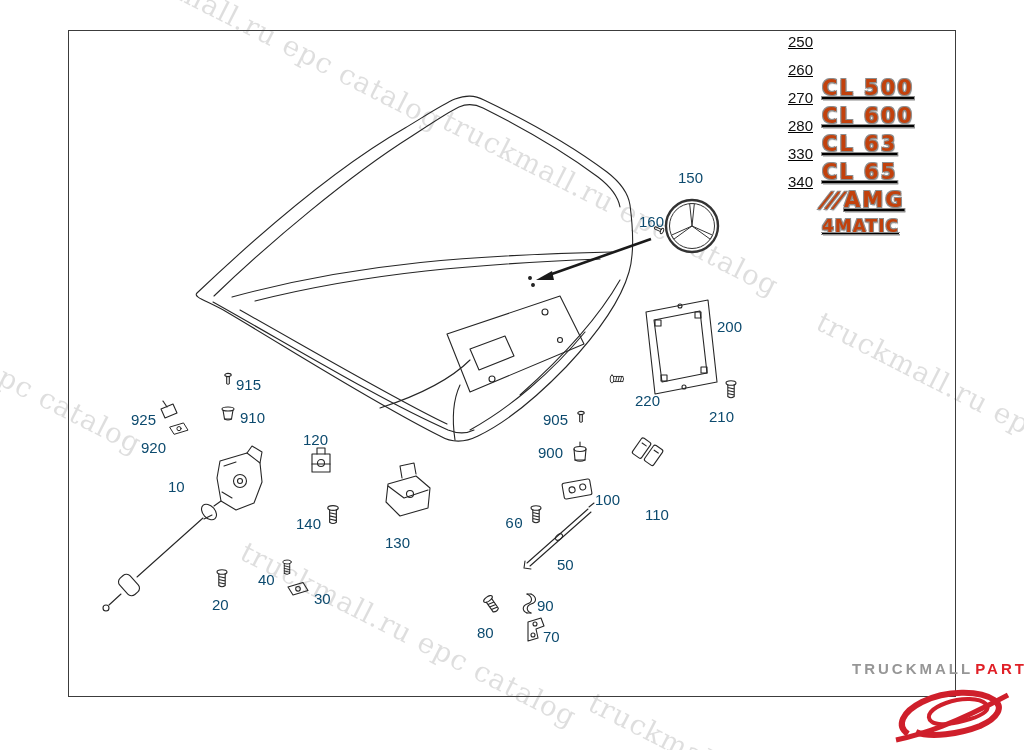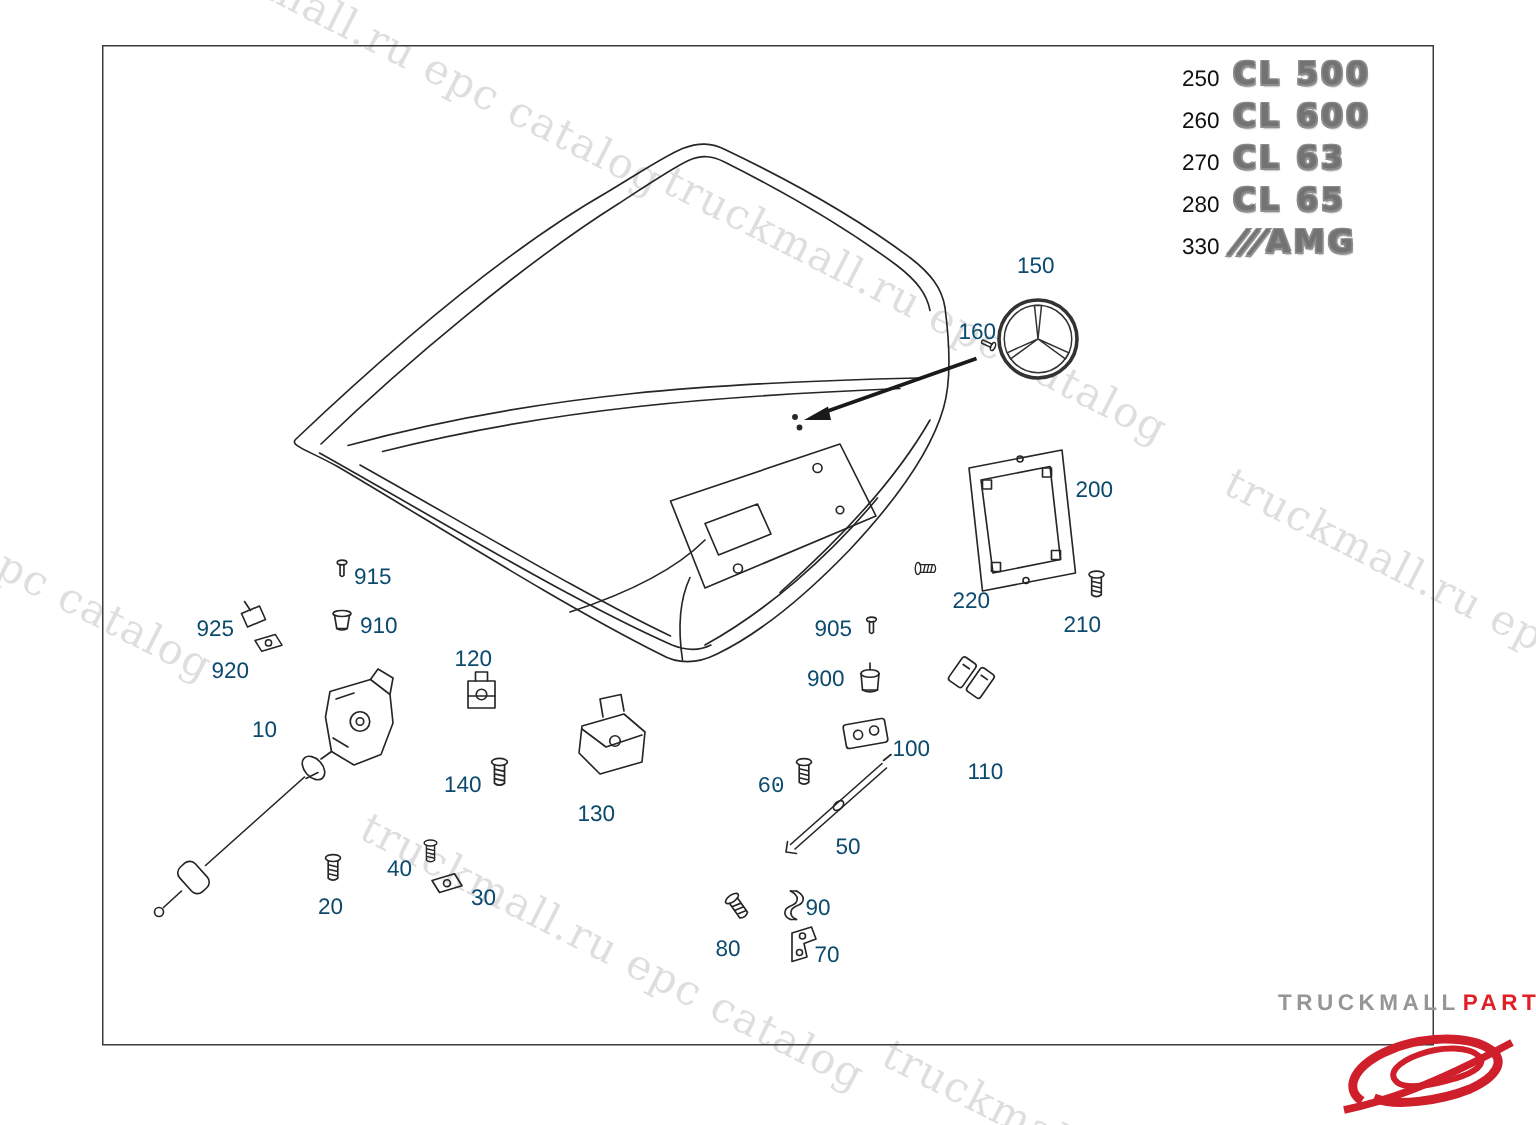--- a/index.html
+++ b/index.html
@@ -13,26 +13,26 @@
   .callout-layer{position:absolute;inset:0;z-index:4;}
   .badge-list{position:absolute;left:783px;top:33px;z-index:4;}
   .logo{position:absolute;left:852px;top:660px;width:170px;height:90px;z-index:5;}
   
   .watermark{position:absolute;white-space:nowrap;transform-origin:0 0;
              font-family:"DejaVu Serif",serif;font-size:28px;letter-spacing:1px;
              color:rgba(0,0,0,0.13);}
   
   .callout{position:absolute;font-size:15px;color:#0c4a6e;white-space:nowrap;}
   
-  .badge-row{display:flex;align-items:flex-end;height:28px;}
+  .badge-row{display:flex;align-items:flex-start;height:28px;text-decoration:underline;}
   .badge-num{width:30px;text-align:right;margin-right:9px;font-size:15px;color:#101010;}
   .badge-emblem{font-family:"DejaVu Sans",sans-serif;font-weight:bold;font-size:21px;
-                letter-spacing:2px;color:#737373;white-space:nowrap;
+                letter-spacing:2px;color:#c2410c;white-space:nowrap;
                 text-shadow:-1px -1px 0 #8d8d8d,1px -1px 0 #8d8d8d,-1px 1px 0 #8d8d8d,
-                            1px 1px 0 #8d8d8d,1px 2px 1px #c4c4c4;}
+                            1px 1px 0 #8d8d8d,1px 2px 1px #c4c4c4;margin-top:43px;}
   .badge-emblem.matic{font-size:17px;letter-spacing:1px;}
   .amg-slashes{font-style:normal;display:inline-block;transform:skewX(-25deg);
                margin-right:2px;letter-spacing:-1px;}
   
   .logo-text{font-size:15px;font-weight:600;letter-spacing:3px;color:#969696;white-space:nowrap;}
   .logo-accent{color:#e01f26;margin-left:2px;}
   .logo-swoosh{position:absolute;left:42px;top:22px;}
 </style>
 </head>
 <body>
@@ -247,20 +247,24 @@
         <span class="badge-emblem">CL 63</span>
       </div>
       <div class="badge-row">
         <span class="badge-num">280</span>
         <span class="badge-emblem">CL 65</span>
       </div>
       <div class="badge-row">
         <span class="badge-num">330</span>
         <span class="badge-emblem"><i class="amg-slashes">///</i>AMG</span>
       </div>
+      <div class="badge-row">
+        <span class="badge-num">340</span>
+        <span class="badge-emblem matic">4MATIC</span>
+      </div>
     </div>
 
   <div class="logo">
     <div class="logo-text"><span>TRUCKMALL</span><span class="logo-accent">PARTS</span></div>
     <svg class="logo-swoosh" width="118" height="64" viewBox="0 0 118 64" xmlns="http://www.w3.org/2000/svg">
       <g fill="none" stroke="#cf1f2b">
         <path d="M14,52 C2,44 8,30 28,20 C52,8 86,8 100,18 C110,25 104,36 86,44 C66,52 36,56 22,50" stroke-width="6"></path>
         <path d="M38,40 C30,34 38,26 52,21 C68,15 86,16 92,22 C97,27 90,33 76,37 C60,42 44,44 38,40" stroke-width="4"></path>
         <path d="M2,58 C30,52 60,42 114,13" stroke-width="5"></path>
       </g>

